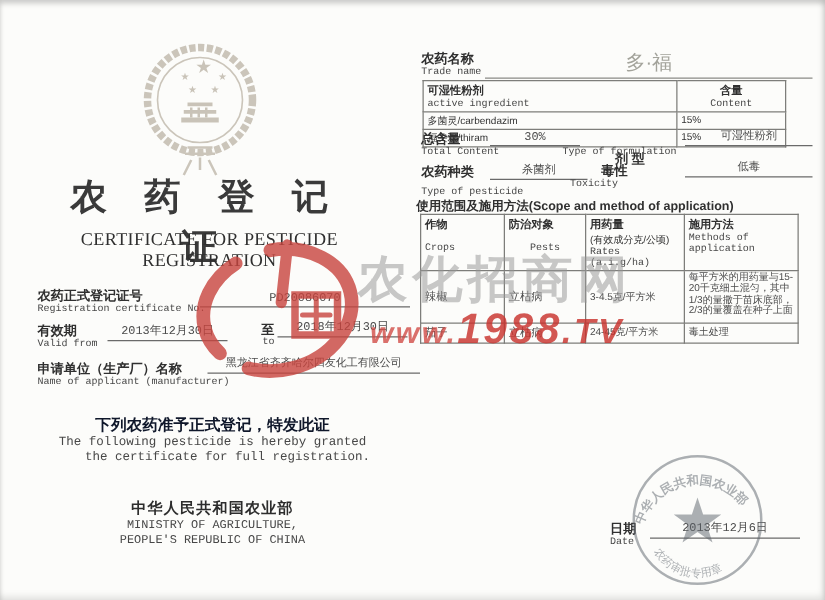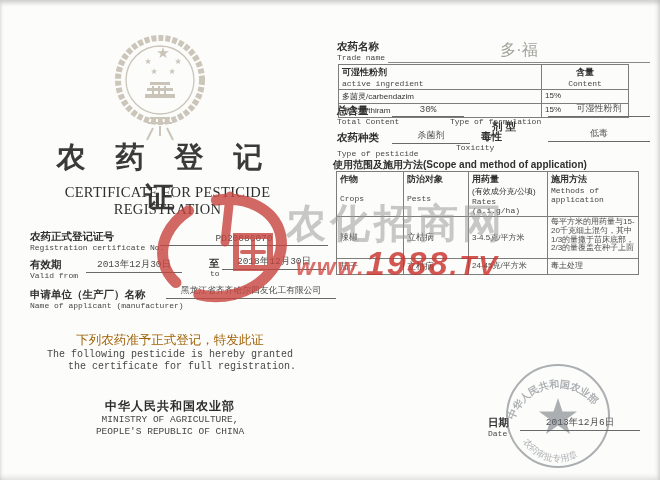--- a/index.html
+++ b/index.html
@@ -59,21 +59,21 @@
   <div class="abs en-label fs8" style="left:30px;top:271px;">Valid from</div>
   <div class="abs ul typed" style="left:86px;top:258px;width:96px;font-size:9.5px;">2013年12月30日</div>
   <div class="abs cn-label fs10" style="left:209px;top:257px;">至</div>
   <div class="abs en-label fs8" style="left:210px;top:269px;">to</div>
   <div class="abs ul typed" style="left:222px;top:255px;width:104px;font-size:9.5px;">2018年12月30日</div>
 
   <div class="abs cn-label fs10" style="left:30px;top:288px;">申请单位（生产厂）名称</div>
   <div class="abs en-label fs8" style="left:30px;top:301px;">Name of applicant (manufacturer)</div>
   <div class="abs ul" style="left:166px;top:285px;width:170px;font-size:8.8px;color:#4c4c4c;">黑龙江省齐齐哈尔四友化工有限公司</div>
 
-  <div class="abs center" style="left:15px;top:332px;width:310px;font-size:12.5px;font-weight:400;color:#a16207;">下列农药准予正式登记，特发此证</div>
+  <div class="abs center" style="left:15px;top:332px;width:310px;font-size:12.5px;font-weight:700;color:#0f172a;">下列农药准予正式登记，特发此证</div>
   <div class="abs en-label center" style="left:15px;top:349px;width:310px;font-size:10px;">The following pesticide is hereby granted</div>
   <div class="abs en-label center" style="left:27px;top:361px;width:310px;font-size:10px;">the certificate for full registration.</div>
 
   <div class="abs center" style="left:15px;top:398px;width:310px;font-size:12px;font-weight:600;color:#2d2d2d;letter-spacing:1px;">中华人民共和国农业部</div>
   <div class="abs en-label center" style="left:15px;top:414px;width:310px;font-size:9.5px;">MINISTRY OF AGRICULTURE,</div>
   <div class="abs en-label center" style="left:15px;top:426px;width:310px;font-size:9.5px;">PEOPLE'S REPUBLIC OF CHINA</div>
 
   <div class="abs cn-label fs10" style="left:337px;top:40px;">农药名称</div>
   <div class="abs en-label fs8" style="left:337px;top:53px;">Trade name</div>
   <div class="abs ul" style="left:388px;top:40px;width:262px;font-size:16px;color:#a3a39b;border-bottom-color:#8a8a86;">多·福</div>
@@ -119,21 +119,21 @@
 
   <table class="doc abs" style="left:336px;top:171px;width:278px;">
     <tbody>
         <tr style="height:28px;">
       <th style="width:60px;">
         <div class="fs9 cn-label">作物</div>
         <div class="fs8 en-label" style="margin-top:8px;">Crops</div>
       </th>
       <th style="width:58px;">
         <div class="fs9 cn-label">防治对象</div>
-        <div class="fs8 en-label" style="margin-top:8px;">Pests</div>
+        <div class="fs8 en-label" style="margin-top:8px;text-align:center;">Pests</div>
       </th>
       <th style="width:72px;">
         <div class="fs9 cn-label">用药量</div>
         <div class="fs8 cn-label" style="font-weight:normal;">(有效成分克/公顷)</div>
         <div class="fs8 en-label">Rates (a.i.g/ha)</div>
       </th>
       <th style="width:84px;">
         <div class="fs9 cn-label">施用方法</div>
         <div class="fs8 en-label">Methods of</div>
         <div class="fs8 en-label">application</div>

